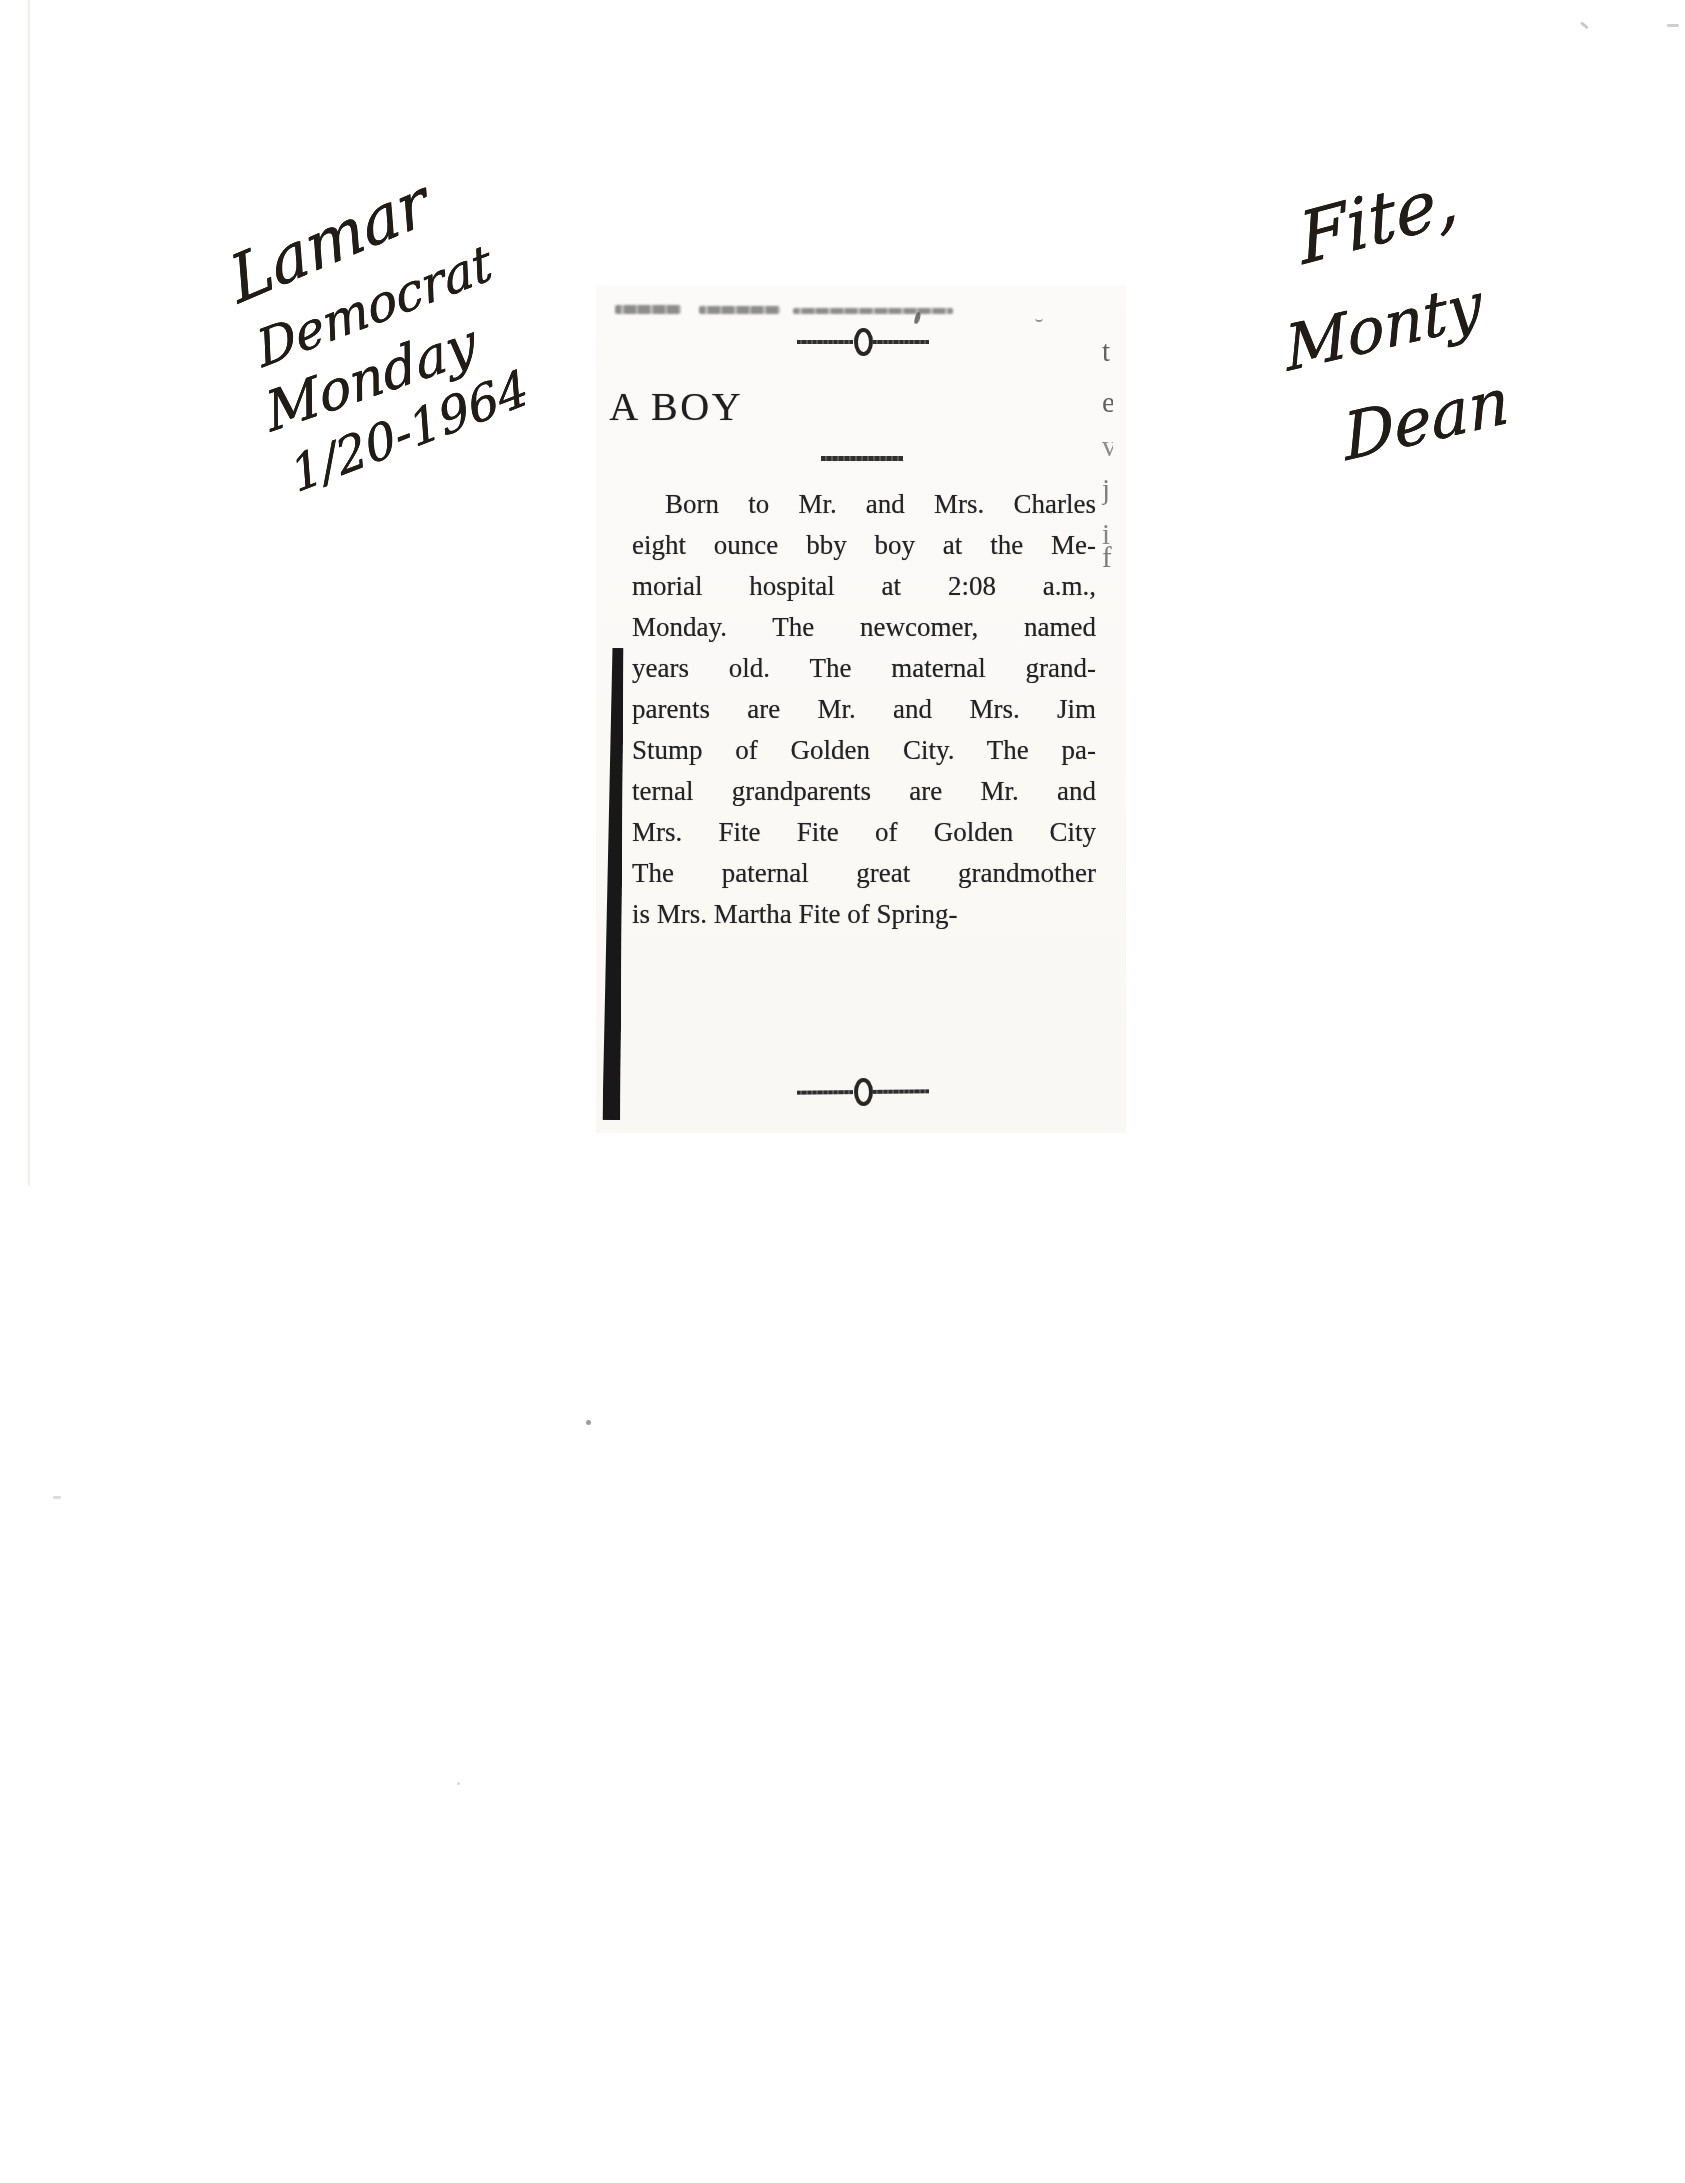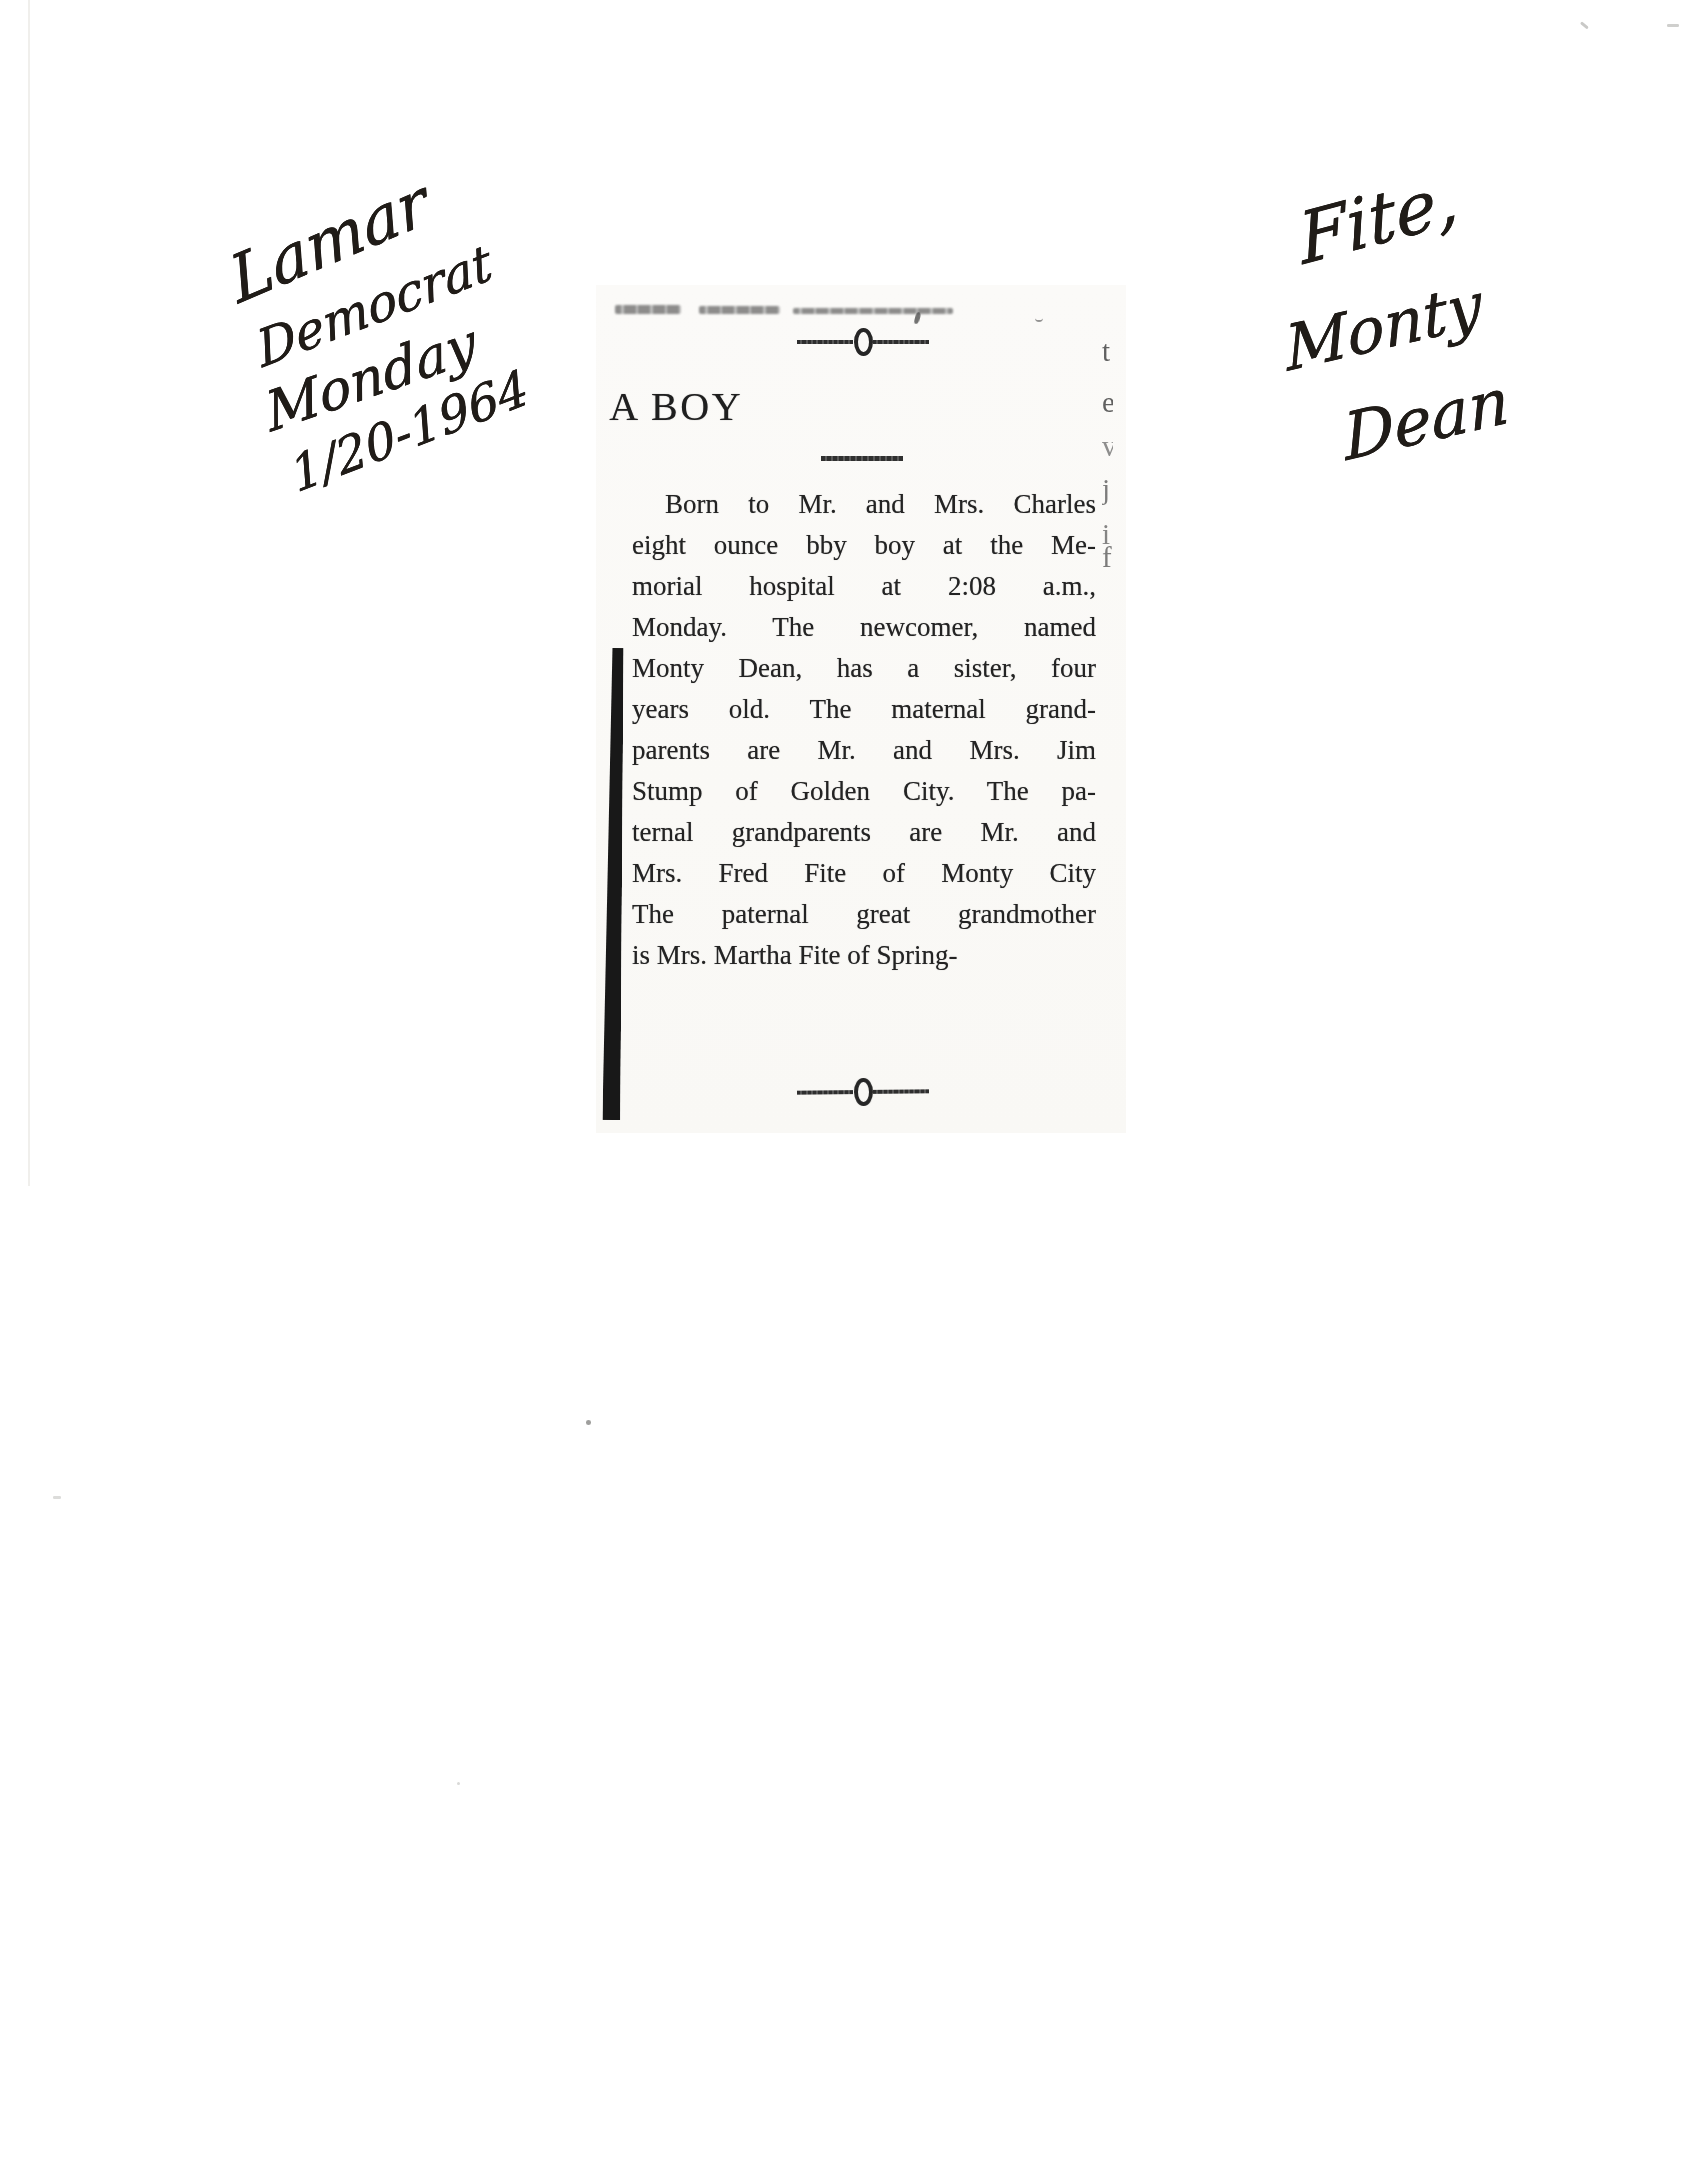--- a/index.html
+++ b/index.html
@@ -151,26 +151,25 @@
 
     <div class="headline">A BOY</div>
 
     <div class="headline-rule"></div>
 
     <div class="article">
         <div class="article-line">Born to Mr. and Mrs. Charles</div>
         <div class="article-line">eight ounce bby boy at the Me-</div>
         <div class="article-line">morial hospital at 2:08 a.m.,</div>
         <div class="article-line">Monday. The newcomer, named</div>
-        <div class="article-line">Monty Dean, has a sister, four</div>
         <div class="article-line">years old. The maternal grand-</div>
         <div class="article-line">parents are Mr. and Mrs. Jim</div>
         <div class="article-line">Stump of Golden City. The pa-</div>
         <div class="article-line">ternal grandparents are Mr. and</div>
-        <div class="article-line">Mrs. Fred Fite of Monty City</div>
+        <div class="article-line">Mrs. Fite Fite of Golden City</div>
         <div class="article-line">The paternal great grandmother</div>
         <div class="article-line">is Mrs. Martha Fite of Spring-</div>
       </div>
 
     <div class="margin-bar"></div>
 
     <div class="frag-col">
         <div class="frag">t</div>
         <div class="frag">e</div>
         <div class="frag">v</div>

